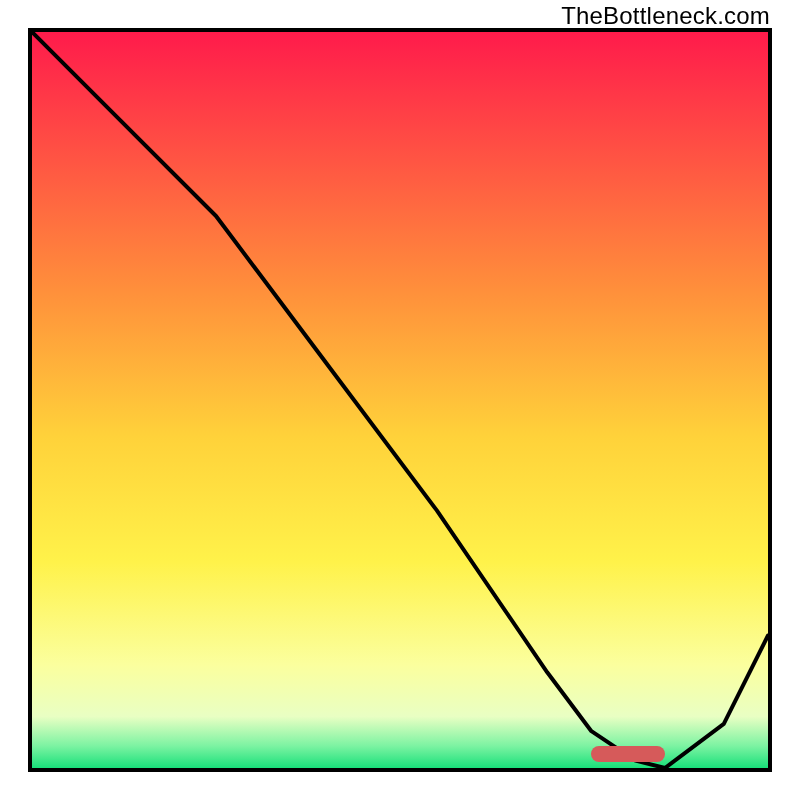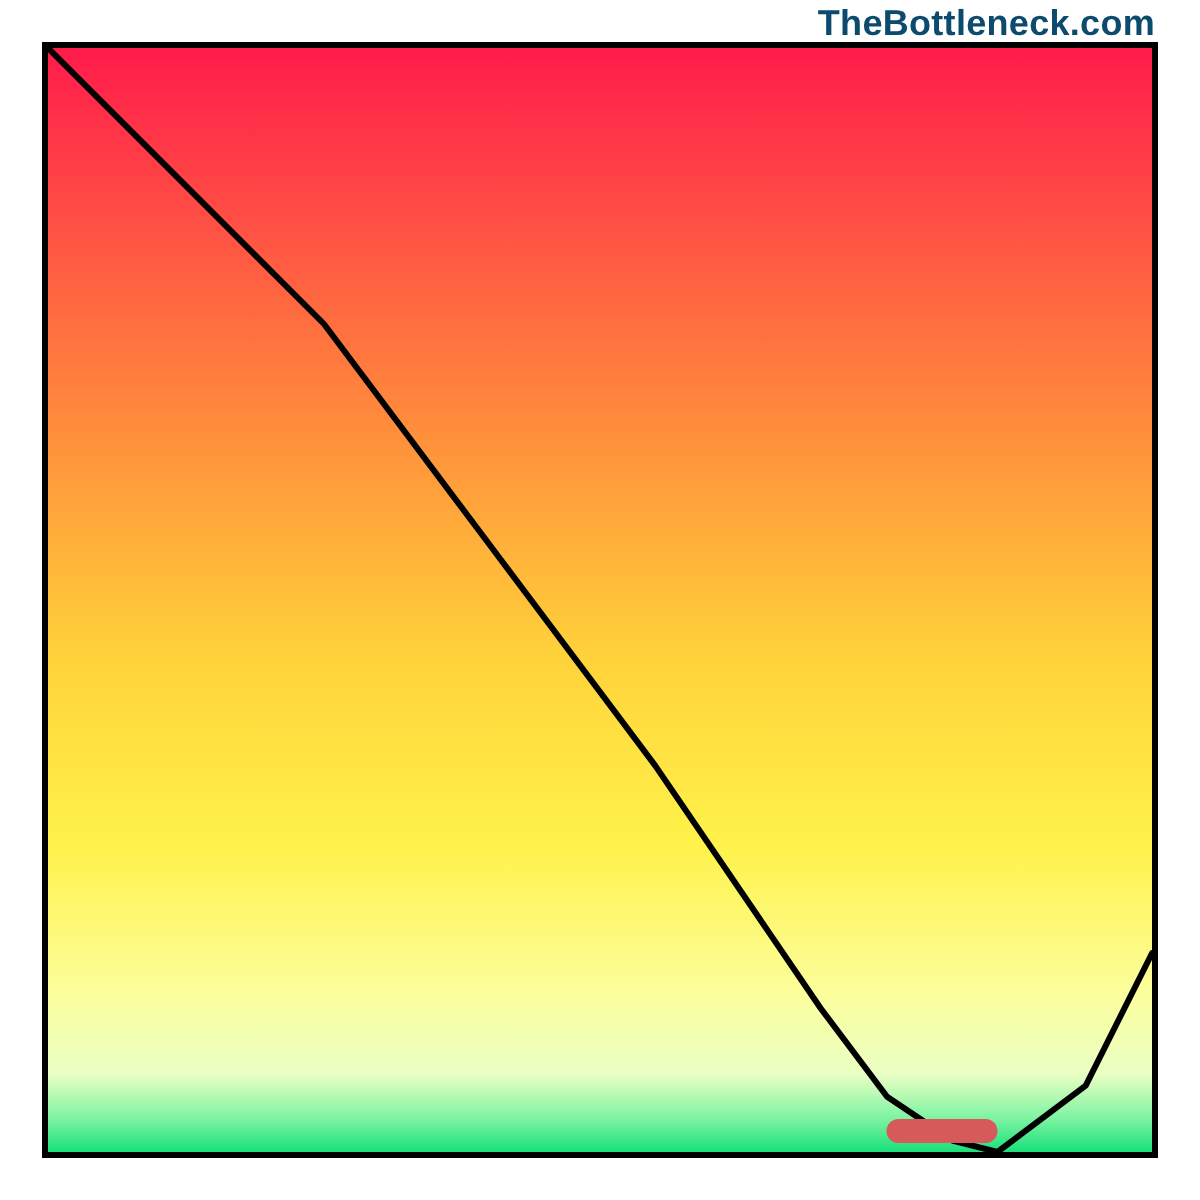--- a/index.html
+++ b/index.html
@@ -35,23 +35,23 @@
   }
   .marker {
     position: absolute;
     background: #d65a5a;
     border-radius: 8px;
   }
   .watermark {
     position: absolute;
     top: 2px;
     right: 30px;
-    color: #0c4a6e;
+    color: #000000;
     font-size: 24px;
-    font-weight: 700;
+    font-weight: 400;
     letter-spacing: 0.2px;
   }
 </style>
 </head>
 <body>
 
 <div class="frame">
   <div class="watermark">TheBottleneck.com</div>
   <div class="plot">
     <svg class="gradient" width="736" height="736" viewBox="0 0 736 736" preserveAspectRatio="none">

